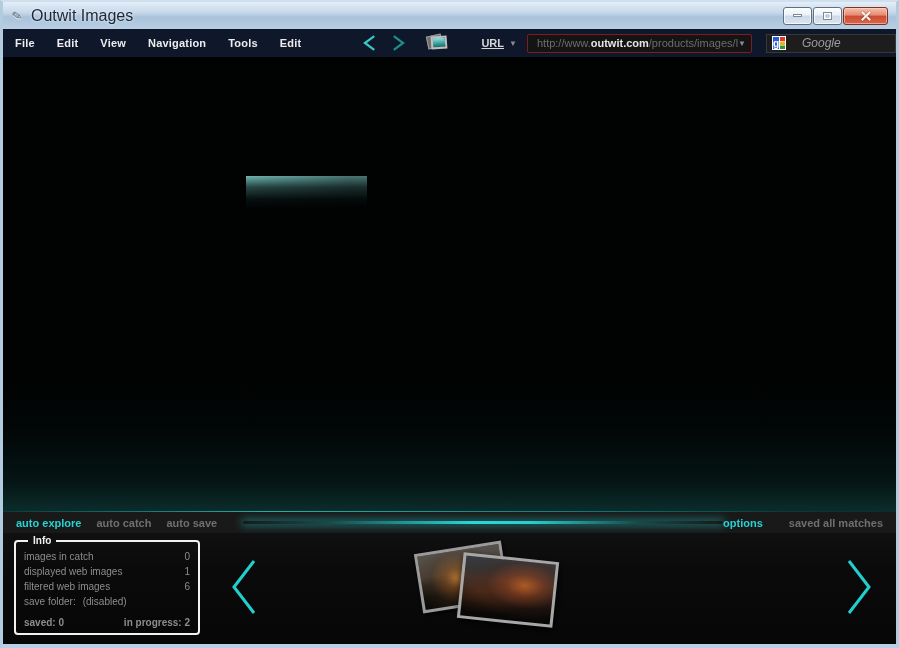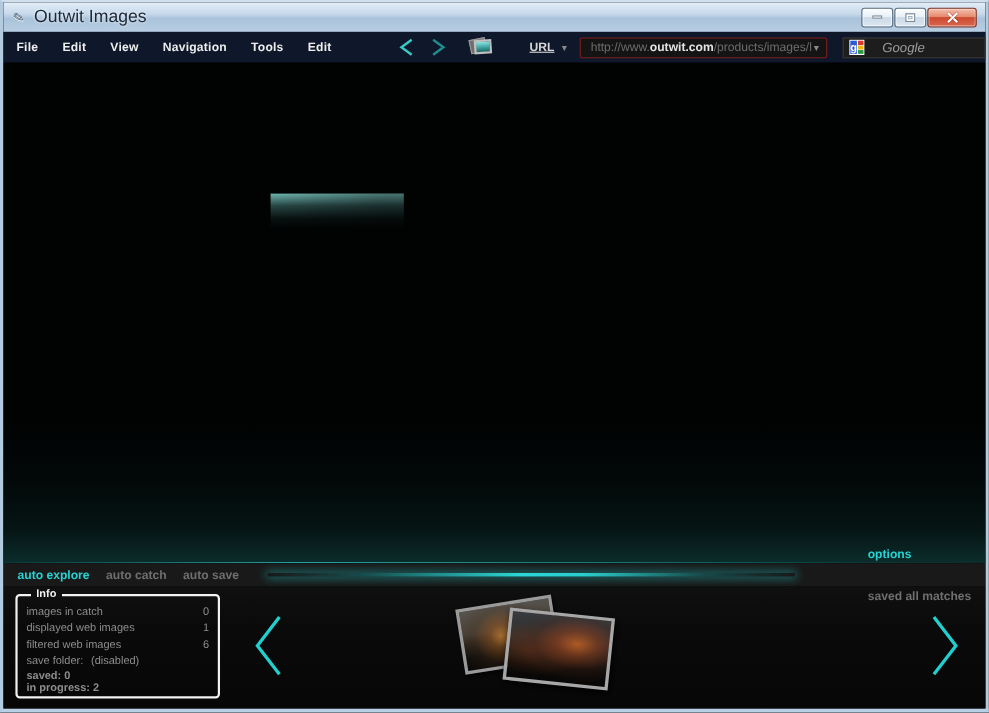--- a/index.html
+++ b/index.html
@@ -96,42 +96,42 @@
     background:linear-gradient(to right, rgba(10,90,90,.25) 0%, rgba(45,205,205,.8) 30%,
       rgba(40,190,190,.55) 62%, rgba(10,90,90,.25) 88%, rgba(0,0,0,0) 100%); }
 
   
   .toolbar{
     position:relative; height:21px; background:#191919; display:flex; align-items:center;
     padding:0 13px; font-size:11px; font-weight:bold; overflow:visible;
   }
   .tb-item{ margin-right:15px; color:#6f6f6f; cursor:pointer; position:relative; z-index:2; }
   .tb-item.active{ color:#27d2d2; }
-  .tb-right{ margin-left:auto; display:flex; gap:26px; position:relative; z-index:2;flex-direction:column; }
+  .tb-right{ margin-left:auto; display:flex; gap:26px; position:relative; z-index:2; }
   .tb-right .tb-item{ margin-right:0; }
   .glow-line{ position:absolute; left:240px; top:9px; width:480px; height:3px; z-index:1;
     background:linear-gradient(to right, transparent 0%, rgba(20,170,170,.35) 18%,
       rgba(45,225,225,.95) 48%, rgba(45,225,225,.9) 60%, rgba(20,170,170,.35) 82%, transparent 100%);
     border-radius:2px; filter:blur(.4px);
     box-shadow:0 0 9px 2px rgba(35,210,210,.45); }
 
   
   .catchpanel{ position:relative; height:128px;
     background:linear-gradient(to bottom,#101010 0%,#0a0a0a 30%,#060606 100%); }
   .info-box{
     position:absolute; left:11px; top:2px; width:186px; height:100px;
     border:2px solid #f2f2f2; border-radius:4px; padding:3px 8px 5px 8px;
     display:flex; flex-direction:column;
   }
   .info-box legend{ font-size:10px; font-weight:bold; color:#f2f2f2; padding:0 5px; margin-left:4px; }
   .info-row{ display:flex; justify-content:space-between; font-size:10px; font-weight:normal;
     color:#8d8d8d; line-height:15px; }
   .info-row.inline{ justify-content:flex-start; gap:7px; }
   .info-footer{ display:flex; justify-content:space-between; font-size:10px; font-weight:bold;
-    color:#8d8d8d; margin-top:auto;flex-direction:column; }
+    color:#8d8d8d; margin-top:auto; }
 
   .chev{ position:absolute; top:24px; cursor:pointer; }
   .chev.left{ left:225px; } .chev.right{ left:840px; }
 
   .photos{ position:absolute; left:415px; top:6px; width:150px; height:100px; filter:brightness(.78); }
   .photo{ position:absolute; border:3px solid #cfcfcf; }
   .photo.back{ left:0; top:8px; width:88px; height:60px; transform:rotate(-9deg);
     border-color:#c6c6c6; box-shadow:1px 2px 5px rgba(0,0,0,.8);
     background:
       radial-gradient(circle at 42% 50%, rgba(232,152,62,.85) 0%, rgba(190,112,42,.55) 18%,

